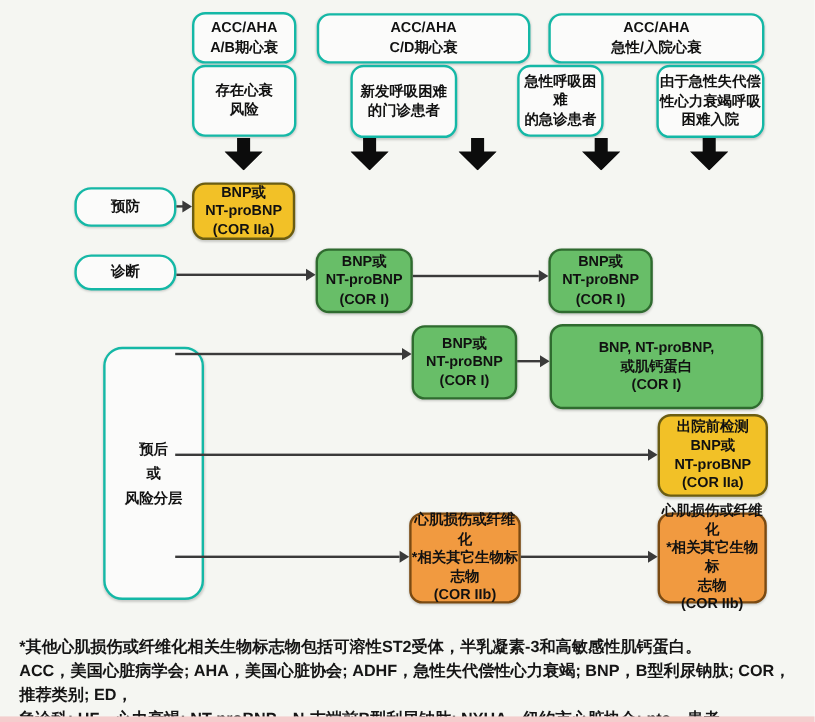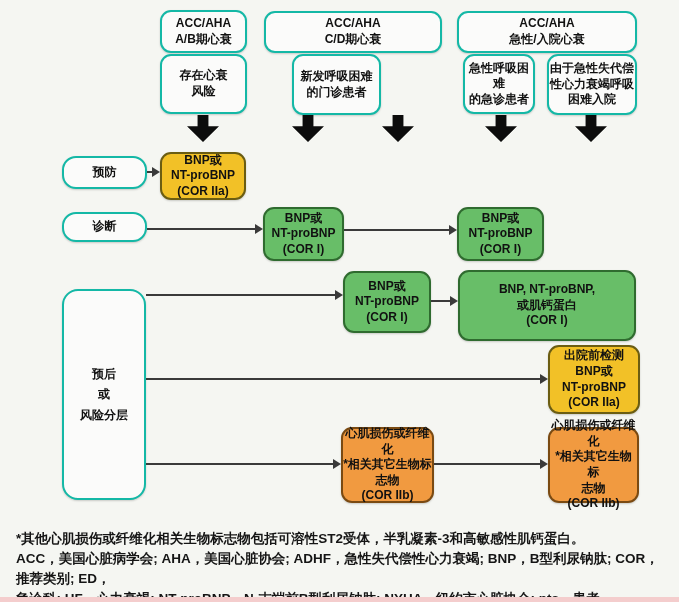--- a/index.html
+++ b/index.html
@@ -15,21 +15,21 @@
     background:#fbfbfa;
     display:flex;align-items:center;justify-content:center;
     text-align:center;white-space:pre-line;
     font-size:12px;line-height:1.3;font-weight:600;
     box-shadow:0 1px 2px rgba(0,0,0,.18);
     box-sizing:border-box;
   }
   .green {background:#68be68;border-color:#2f6b2f;}
   .yellow{background:#f2c127;border-color:#6b5d12;}
   .orange{background:#f19a40;border-color:#7a4a12;}
-  .tall  {line-height:1.7;}
+  .tall  {line-height:1.7;margin-left:24px;}
   .hline{position:absolute;height:2px;background:#3a3a3a;}
   .ah{ 
     position:absolute;width:0;height:0;
     border-left:8px solid #3a3a3a;
     border-top:5px solid transparent;border-bottom:5px solid transparent;
   }
   .blockarrow{ 
     position:absolute;width:32px;height:27px;background:#0c0c0c;
     clip-path:polygon(33% 0,67% 0,67% 42%,100% 42%,50% 100%,0 42%,33% 42%);
   }
@@ -49,21 +49,21 @@
   <div class="box" style="left:160px;top:54px;width:87px;height:60px;">存在心衰
 风险</div>
 
   <div class="box" style="left:264px;top:11px;width:178px;height:42px;">ACC/AHA
 C/D期心衰</div>
   <div class="box" style="left:276px;top:54px;width:89px;height:61px;margin-left:16px;">新发呼吸困难
 的门诊患者</div>
 
   <div class="box" style="left:457px;top:11px;width:180px;height:42px;">ACC/AHA
 急性/入院心衰</div>
-  <div class="box" style="left:431px;top:54px;width:72px;height:60px;margin-left:32px;">急性呼吸困难
+  <div class="box" style="left:431px;top:54px;width:72px;height:60px;">急性呼吸困难
 的急诊患者</div>
   <div class="box" style="left:547px;top:54px;width:90px;height:61px;">由于急性失代偿
 性心力衰竭呼吸
 困难入院</div>
 
   <div class="blockarrow" style="left:187px;top:115px;"></div>
   <div class="blockarrow" style="left:292px;top:115px;"></div>
   <div class="blockarrow" style="left:382px;top:115px;"></div>
   <div class="blockarrow" style="left:485px;top:115px;"></div>
   <div class="blockarrow" style="left:575px;top:115px;"></div>

